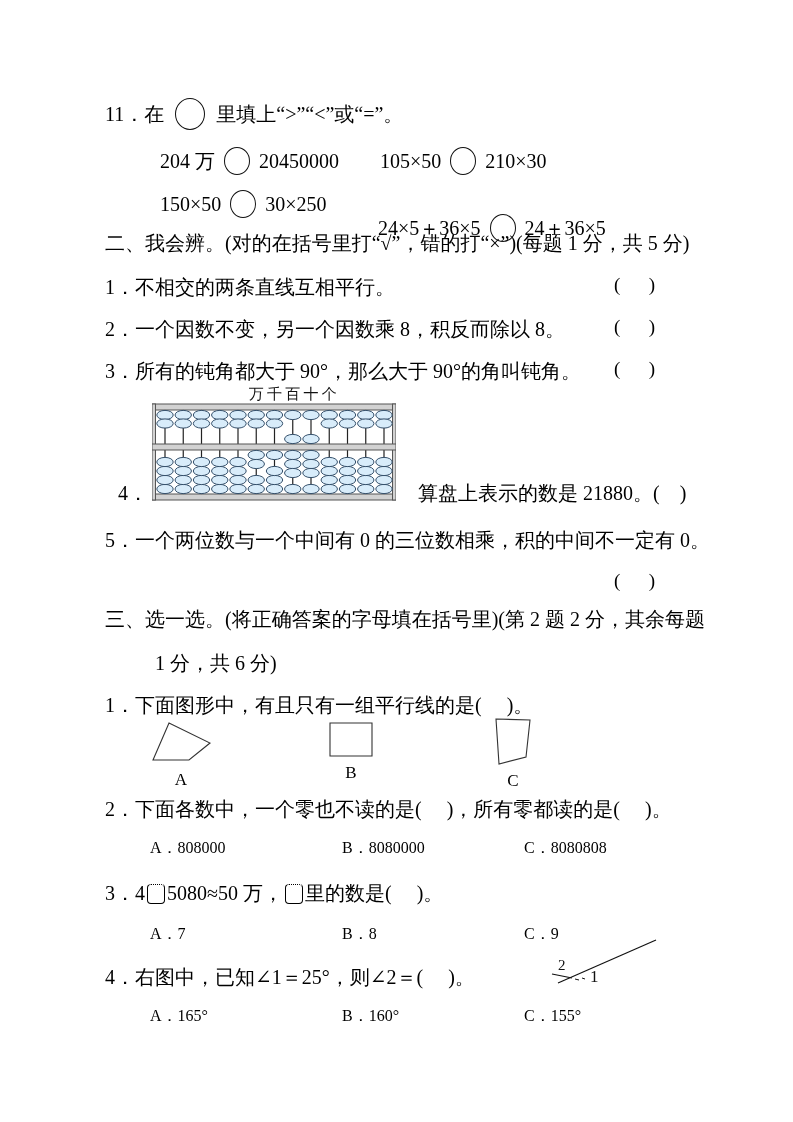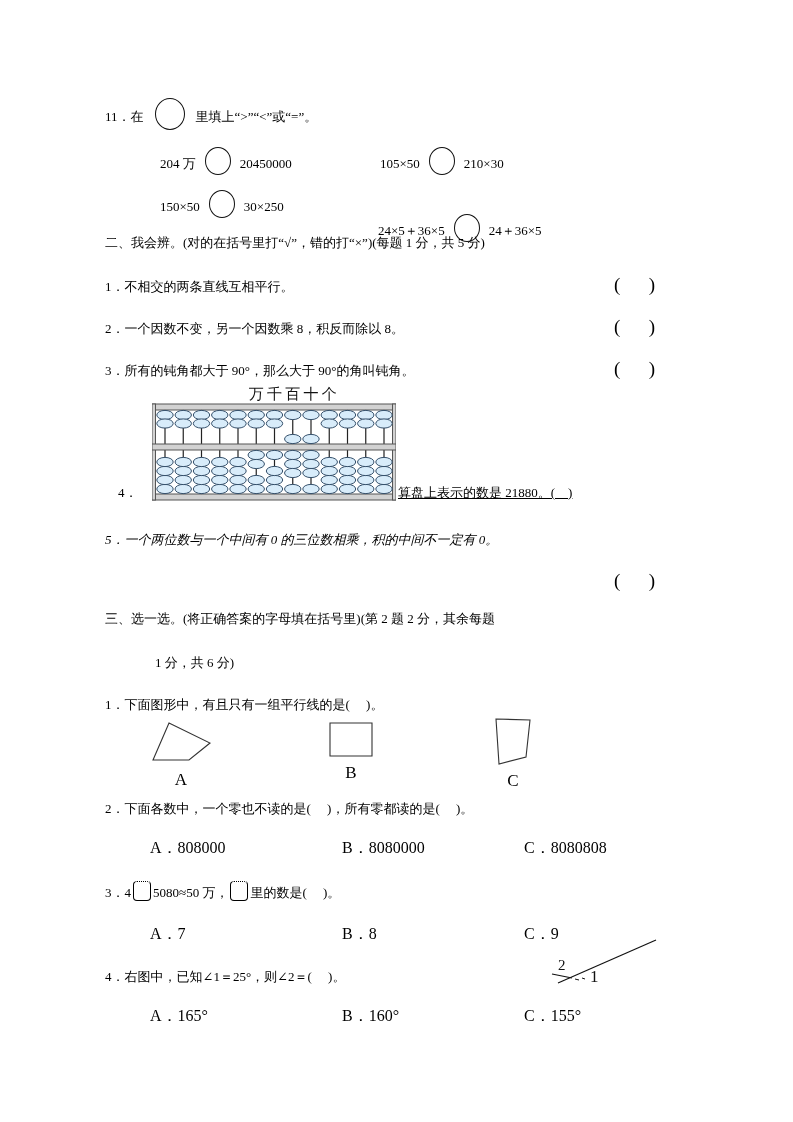--- a/index.html
+++ b/index.html
@@ -4,21 +4,21 @@
 <style>
   html,body{margin:0;padding:0;background:#fff;}
   #page{
     position:relative;
     width:793px;height:1122px;
     background:#ffffff;
     font-family:"Liberation Serif","DejaVu Serif",serif;
     color:#000;
     overflow:hidden;
   }
-  .line{position:absolute;white-space:nowrap;font-size:13px;line-height:26px;}
+  .line{position:absolute;white-space:nowrap;font-size:20px;line-height:26px;}
   .circle{
     display:inline-block;width:24px;height:26px;
     border:1.3px solid #111;border-radius:50%;
     vertical-align:-7px;margin:0 9px;
   }
   .circle-lg{width:28px;height:30px;vertical-align:-9px;margin:0 11px;}
   .paren-col{position:absolute;font-size:19px;}
   .opt-b{position:absolute;left:342px;top:0;}
   .opt-c{position:absolute;left:524px;top:0;}
   .opt-a{position:absolute;left:150px;top:0;}
@@ -167,23 +167,23 @@
         <ellipse cx="213.75" cy="94" rx="8.2" ry="4.6" fill="#d8ecfa" stroke="#35506b" stroke-width="1"></ellipse>
         <ellipse cx="213.75" cy="85" rx="8.2" ry="4.6" fill="#d8ecfa" stroke="#35506b" stroke-width="1"></ellipse>
         <ellipse cx="213.75" cy="76" rx="8.2" ry="4.6" fill="#d8ecfa" stroke="#35506b" stroke-width="1"></ellipse>
         <ellipse cx="232" cy="29" rx="8.2" ry="4.6" fill="#d8ecfa" stroke="#35506b" stroke-width="1"></ellipse>
         <ellipse cx="232" cy="37.5" rx="8.2" ry="4.6" fill="#d8ecfa" stroke="#35506b" stroke-width="1"></ellipse>
         <ellipse cx="232" cy="103" rx="8.2" ry="4.6" fill="#d8ecfa" stroke="#35506b" stroke-width="1"></ellipse>
         <ellipse cx="232" cy="94" rx="8.2" ry="4.6" fill="#d8ecfa" stroke="#35506b" stroke-width="1"></ellipse>
         <ellipse cx="232" cy="85" rx="8.2" ry="4.6" fill="#d8ecfa" stroke="#35506b" stroke-width="1"></ellipse>
         <ellipse cx="232" cy="76" rx="8.2" ry="4.6" fill="#d8ecfa" stroke="#35506b" stroke-width="1"></ellipse>
       </svg></div>
-  <div class="line" style="left:398px;top:480px;text-decoration:underline;">算盘上表示的数是 21880。(&nbsp;&nbsp;&nbsp;&nbsp;)</div>
-
-  <div class="line" style="left:105px;top:527px;font-style:italic;">
+  <div class="line" style="left:418px;top:480px;">算盘上表示的数是 21880。(&nbsp;&nbsp;&nbsp;&nbsp;)</div>
+
+  <div class="line" style="left:105px;top:527px;">
     <span>5．</span><span>一个两位数与一个中间有 0 的三位数相乘，积的中间不一定有 0。</span>
   </div>
   <span class="paren-col" style="left:614px;top:570px;">(&nbsp;&nbsp;&nbsp;&nbsp;&nbsp;&nbsp;)</span>
 
   <div class="line" style="left:105px;top:606px;text-align:center;">三、选一选。(将正确答案的字母填在括号里)(第 2 题 2 分，其余每题</div>
   <div class="line" style="left:155px;top:650px;">1 分，共 6 分)</div>
 
   <div class="line" style="left:105px;top:692px;">
     <span>1．</span><span>下面图形中，有且只有一组平行线的是(&nbsp;&nbsp;&nbsp;&nbsp;&nbsp;)。</span>
   </div>

